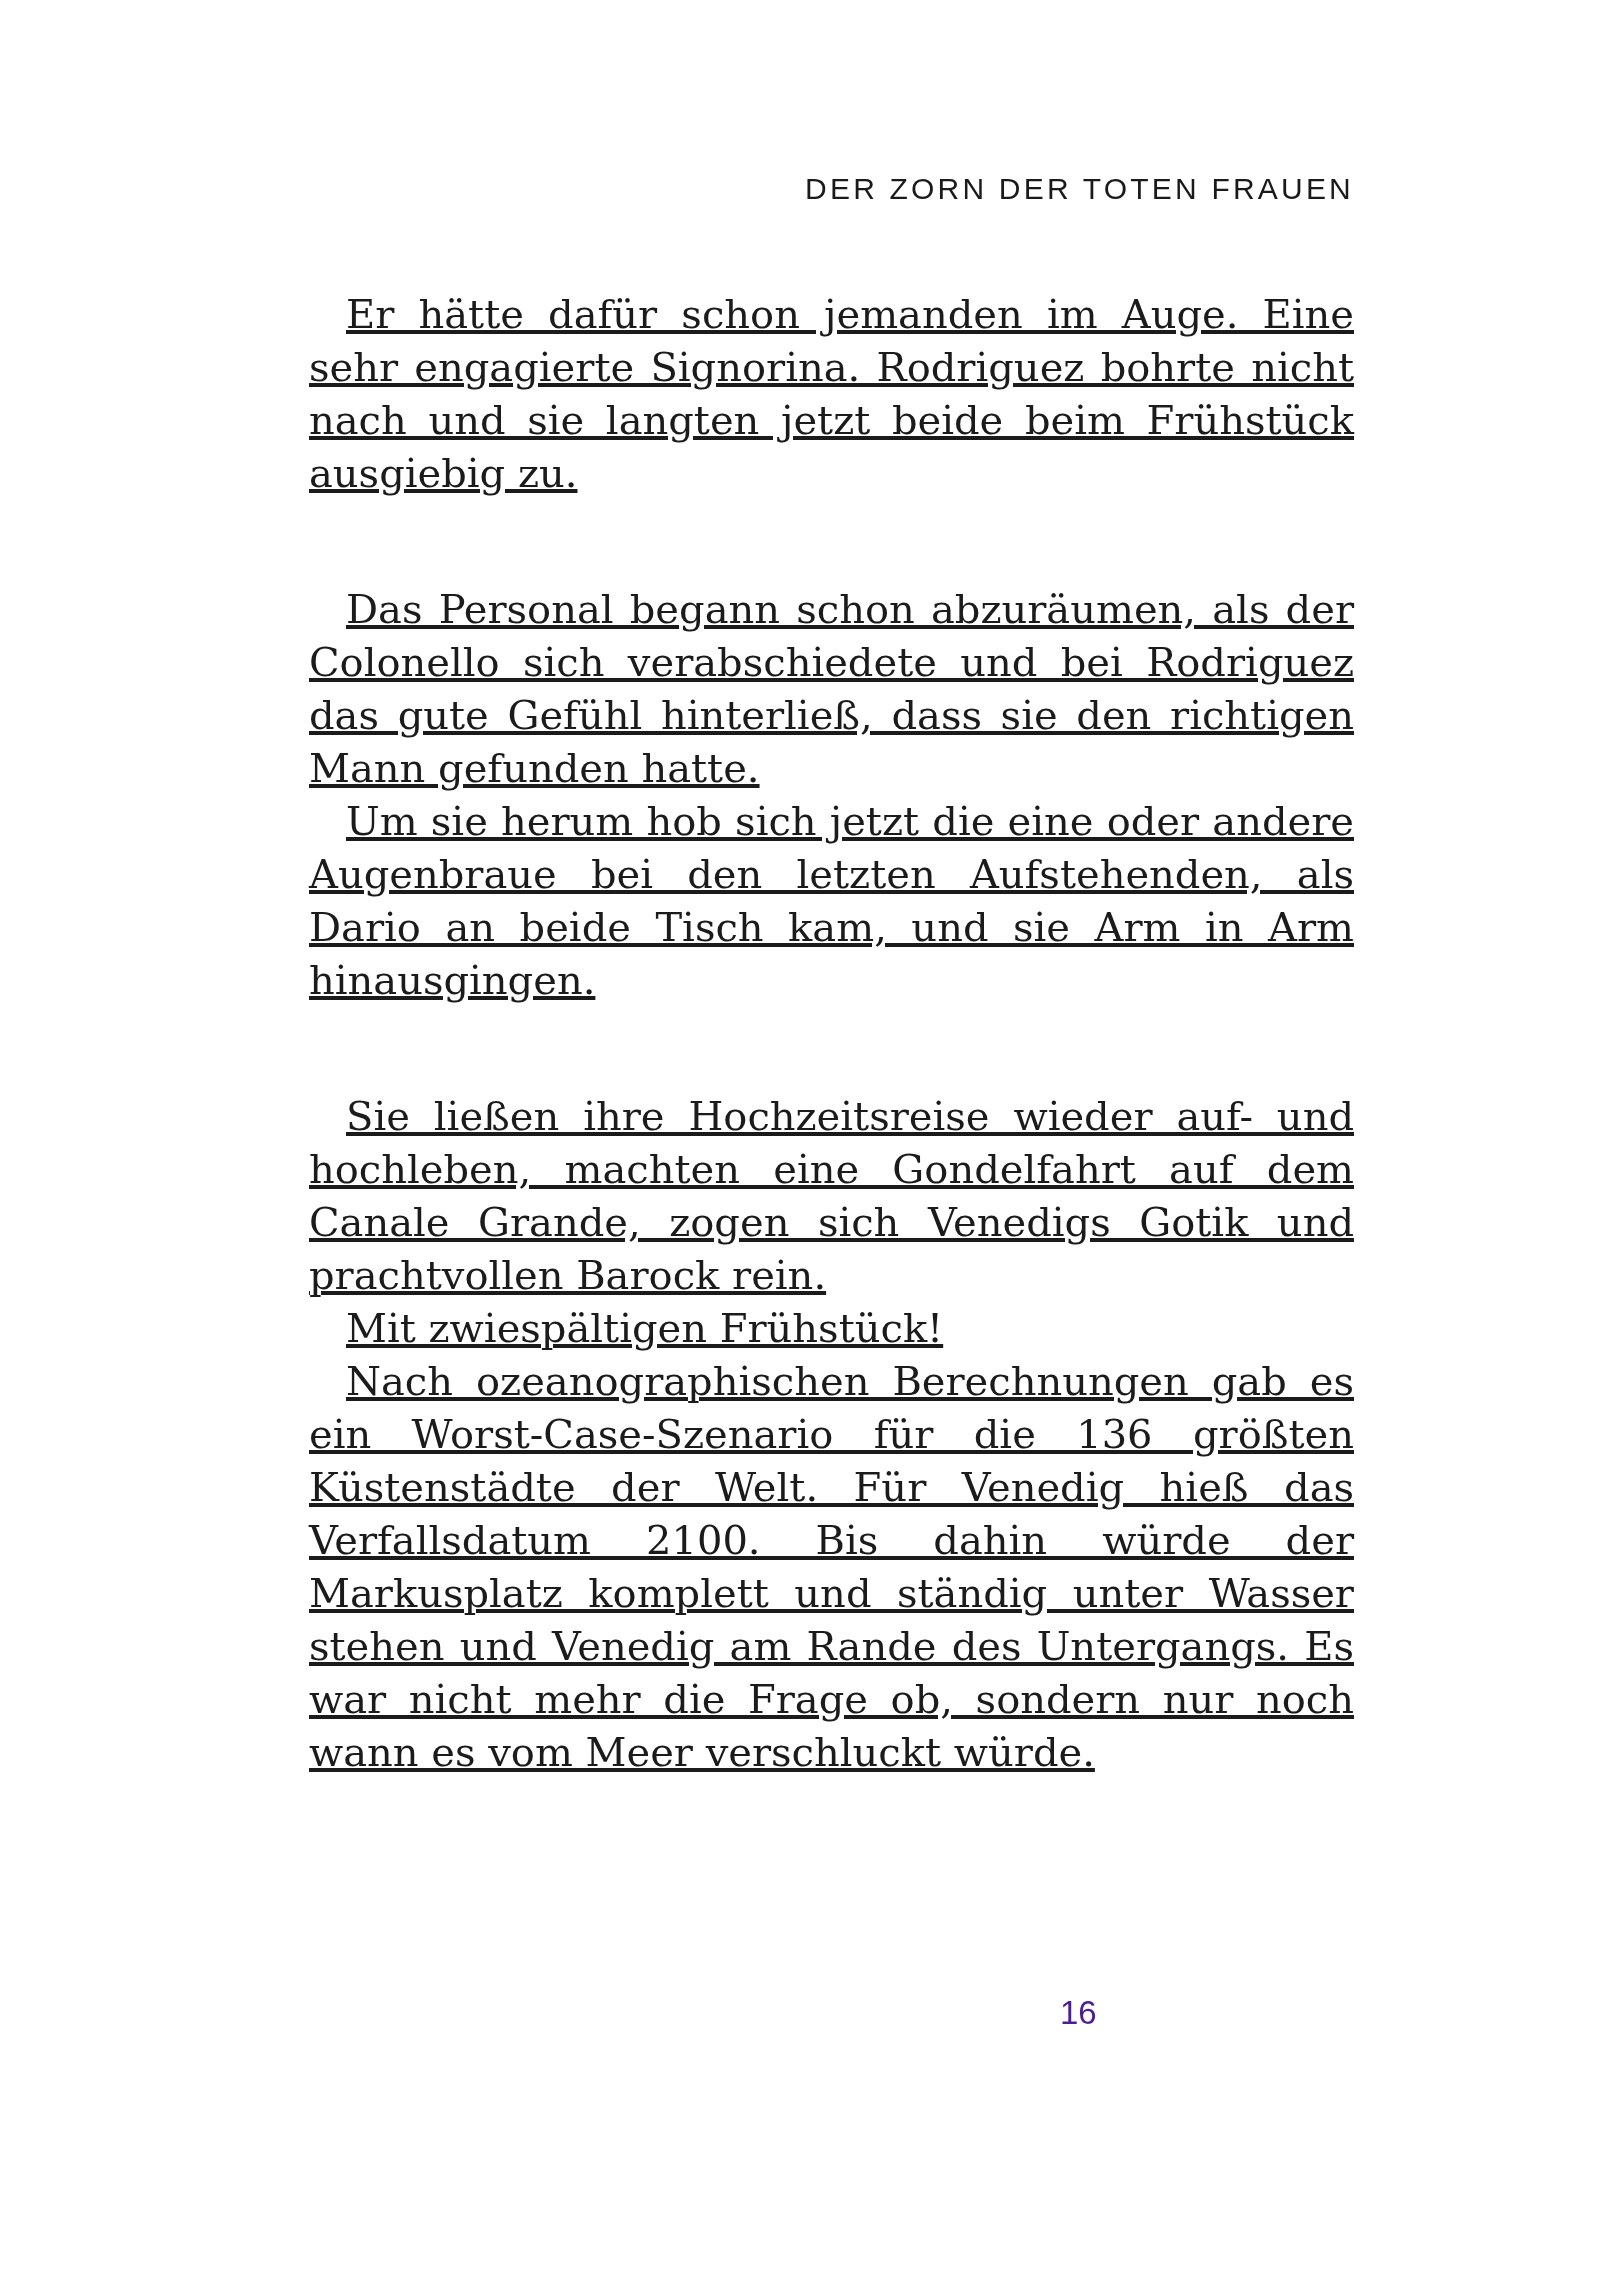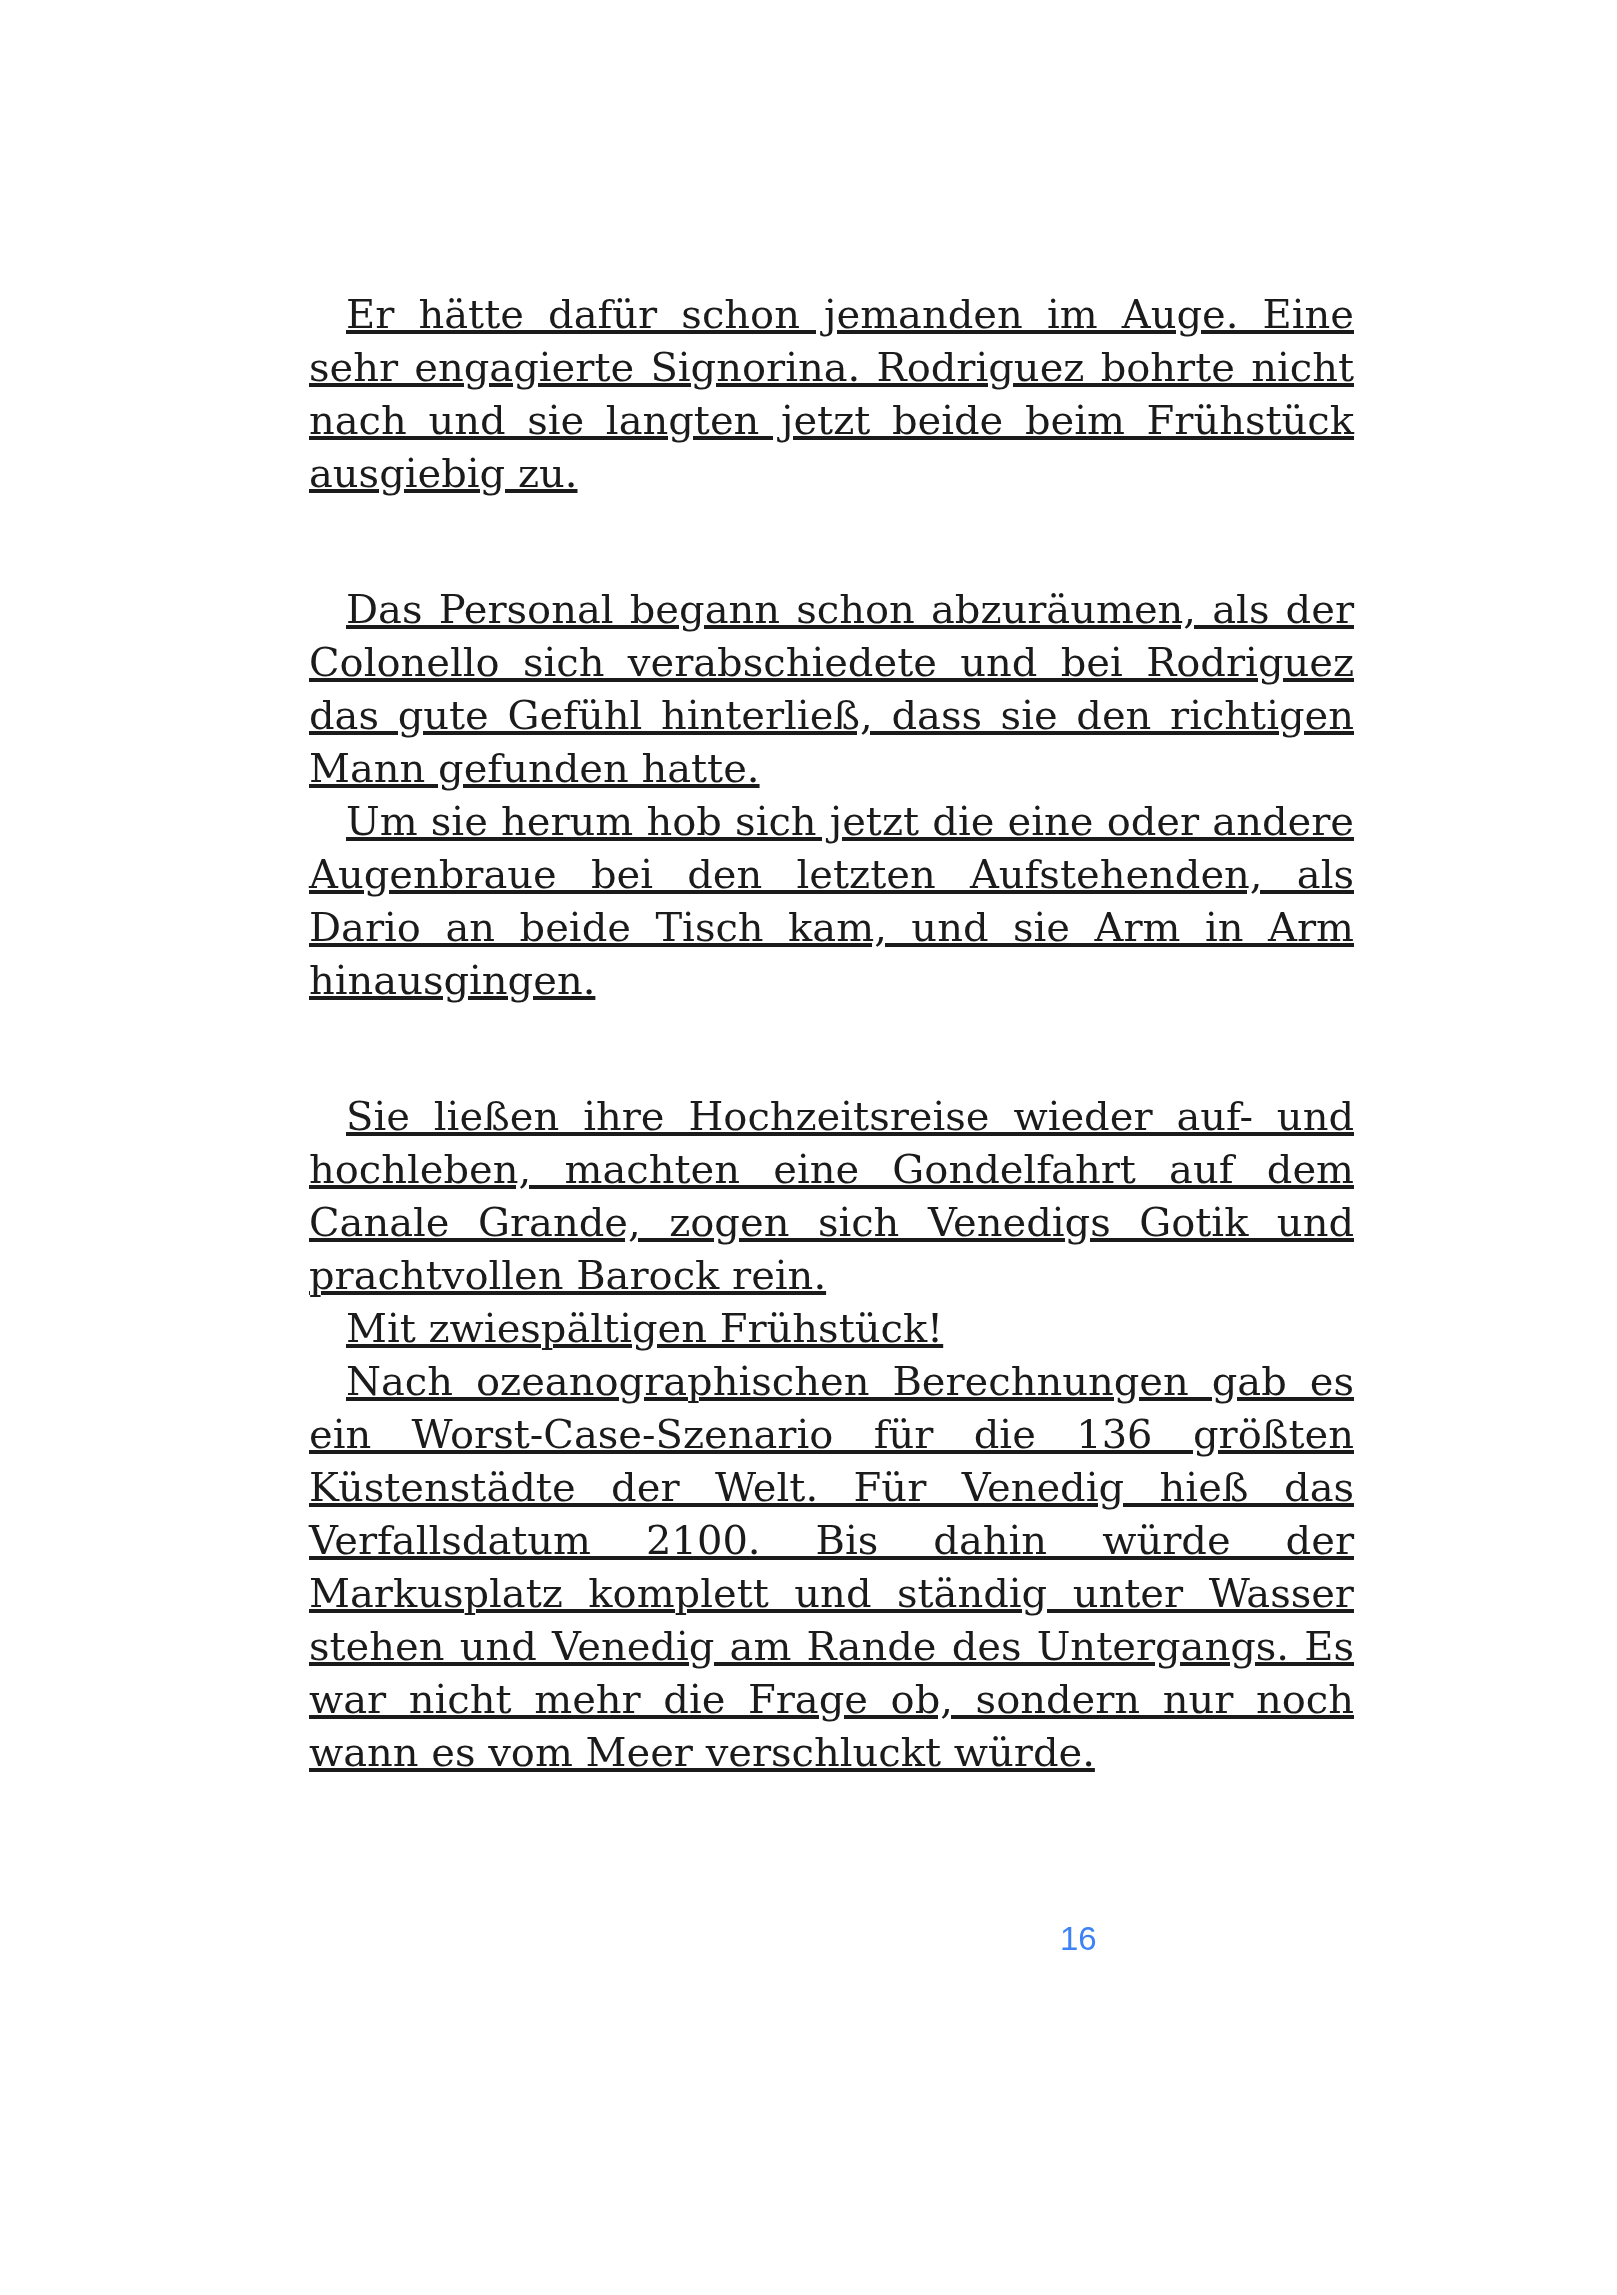--- a/index.html
+++ b/index.html
@@ -43,32 +43,33 @@
   .text-body p {
     margin: 0;
     padding: 0;
     text-indent: 37px;
   }
   .text-body p.gap {
     margin-top: 83px;
   }
   .page-number {
     position: absolute;
-    top: 1920px;
+    top: 1994px;
     left: 1060px;
     font-family: "Liberation Sans", sans-serif;
     font-size: 33px;
-    color: #3b82f6;
+    color: #4c1d95;
     text-align: right;
   }
 </style>
 </head>
 <body>
 
 <div class="page">
+  <div class="running-head">DER ZORN DER TOTEN FRAUEN</div>
 
   <div class="text-body" id="text-body">
       <p>Er hätte dafür schon jemanden im Auge. Eine sehr engagierte Signorina. Rodriguez bohrte nicht nach und sie langten jetzt beide beim Frühstück ausgiebig zu.</p>
       <p class="gap">Das Personal begann schon abzuräumen, als der Colonello sich verabschiedete und bei Rodriguez das gute Gefühl hinterließ, dass sie den richtigen Mann gefunden hatte.</p>
       <p>Um sie herum hob sich jetzt die eine oder andere Augenbraue bei den letzten Aufstehenden, als Dario an beide Tisch kam, und sie Arm in Arm hinausgingen.</p>
       <p class="gap">Sie ließen ihre Hochzeitsreise wieder auf- und hochleben, machten eine Gondelfahrt auf dem Canale Grande, zogen sich Venedigs Gotik und prachtvollen Barock rein.</p>
       <p>Mit zwiespältigen Frühstück!</p>
       <p>Nach ozeanographischen Berechnungen gab es ein Worst-Case-Szenario für die 136 größten Küstenstädte der Welt. Für Venedig hieß das Verfallsdatum 2100. Bis dahin würde der Markusplatz komplett und ständig unter Wasser stehen und Venedig am Rande des Untergangs. Es war nicht mehr die Frage ob, sondern nur noch wann es vom Meer verschluckt würde.</p>
     </div>
 

